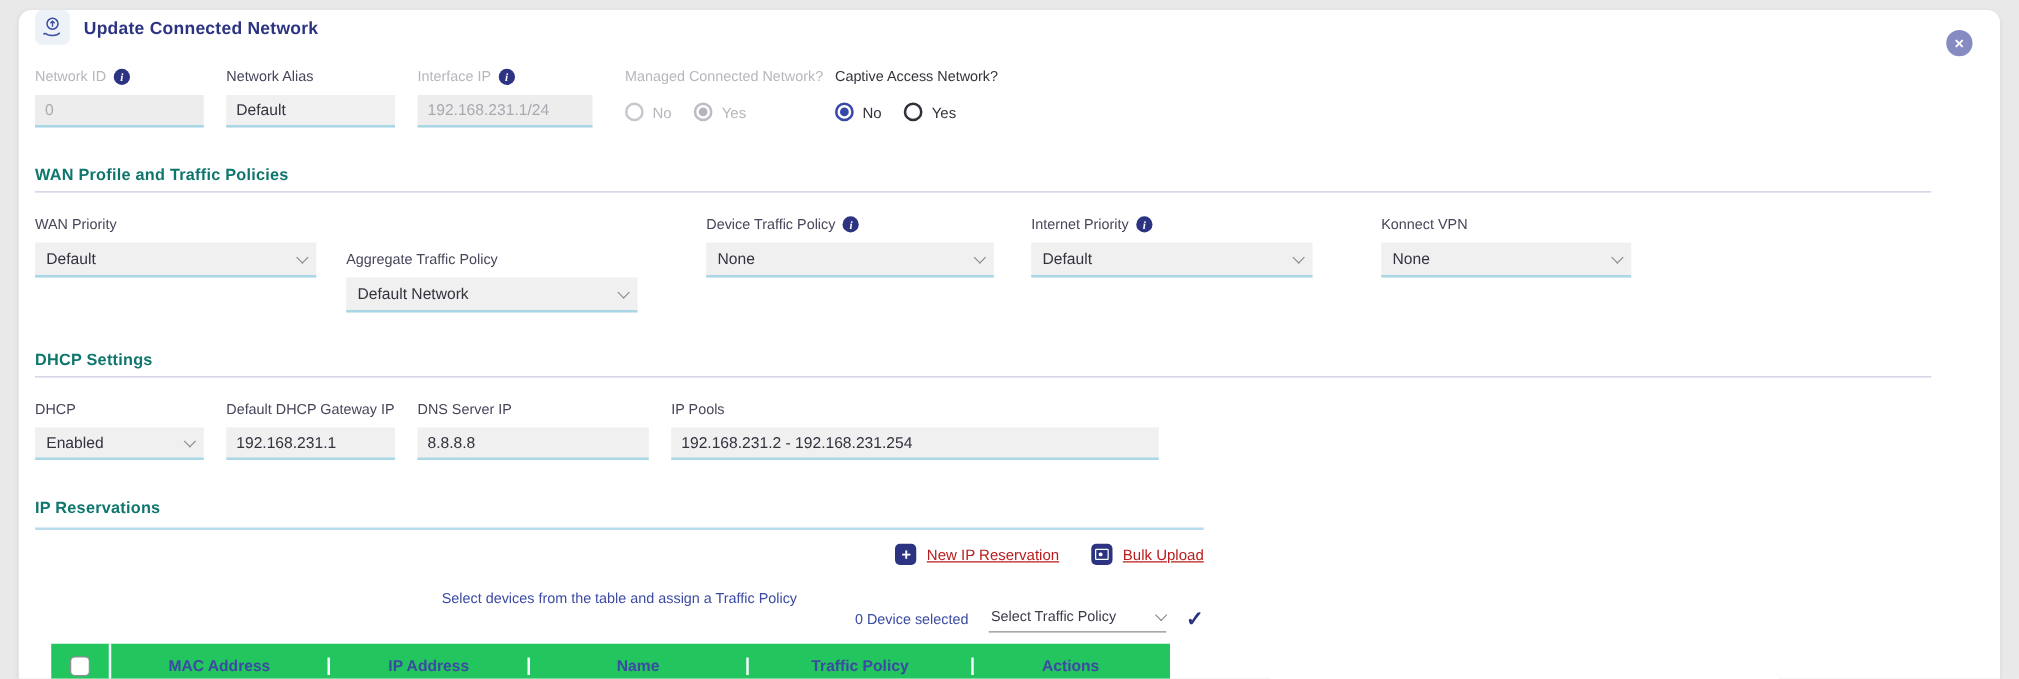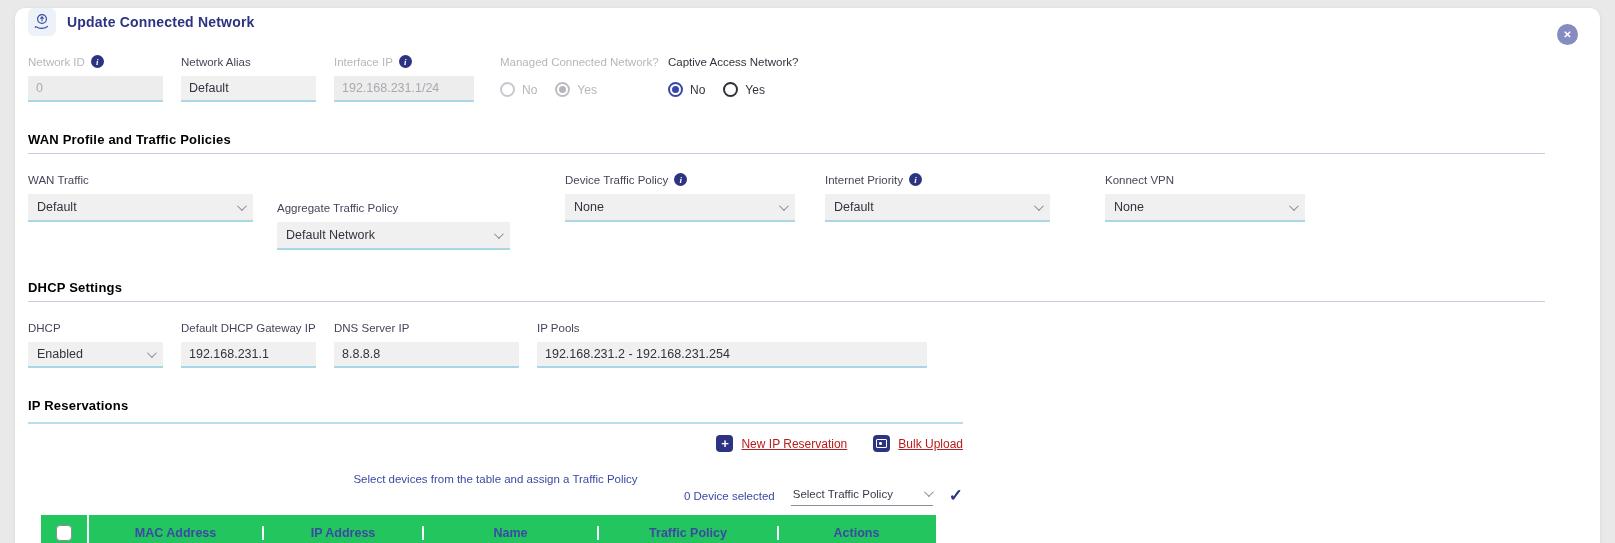--- a/index.html
+++ b/index.html
@@ -50,21 +50,21 @@
   .rb.dis-off { border:2px solid #c7c7cd; }
   .rb.dis-on  { border:2px solid #bcbcc3; }
   .rb.dis-on::after { content:""; position:absolute; inset:2px; border-radius:50%; background:#b4b4bb; }
   .rb.on  { border:2px solid #3848a8; }
   .rb.on::after { content:""; position:absolute; inset:2px; border-radius:50%; background:#3848a8; }
   .rb.off { border:2.5px solid #30303a; }
   .rlabel { font-size:12px; color:#33333e; }
   .rlabel.dim { color:#b6b6bd; }
 
   
-  .section-title { font-size:13px; font-weight:bold; color:#000000; margin-top:30px; letter-spacing:.2px; }
+  .section-title { font-size:13px; font-weight:bold; color:#0f766e; margin-top:30px; letter-spacing:.2px; }
   .hr { height:1px; background:#c9cce2; width:1517px; margin-top:6px; }
   .hr-light { height:2px; background:#badced; width:935px; margin-top:9px; }
 
   
   .row2 { margin-top:18px; }
   .dd-f0{width:225px;} .dd-f1{width:233px; margin-left:24px;margin-top:28px;} .dd-f2{width:230px; margin-left:55px;}
   .dd-f3{width:225px; margin-left:30px;} .dd-f4{width:200px; margin-left:55px;}
 
   .row3 { margin-top:18px; }
   .row3 .g { margin-left:18px; }
@@ -173,21 +173,21 @@
           </div>
         </div>
       </div>
 
       <div class="section-title">WAN Profile and Traffic Policies</div>
       <div class="hr"></div>
 
       <div class="row row2">
         <div class="field dd-f0">
           <div class="flabel">
-              <span>WAN Traffic</span>
+              <span>WAN Priority</span>
             </div>
           <div class="dd">
             <span class="dd-val">Default</span>
             <span class="chev"></span>
           </div>
         </div>
         <div class="field dd-f1">
           <div class="flabel">
               <span>Aggregate Traffic Policy</span>
             </div>

